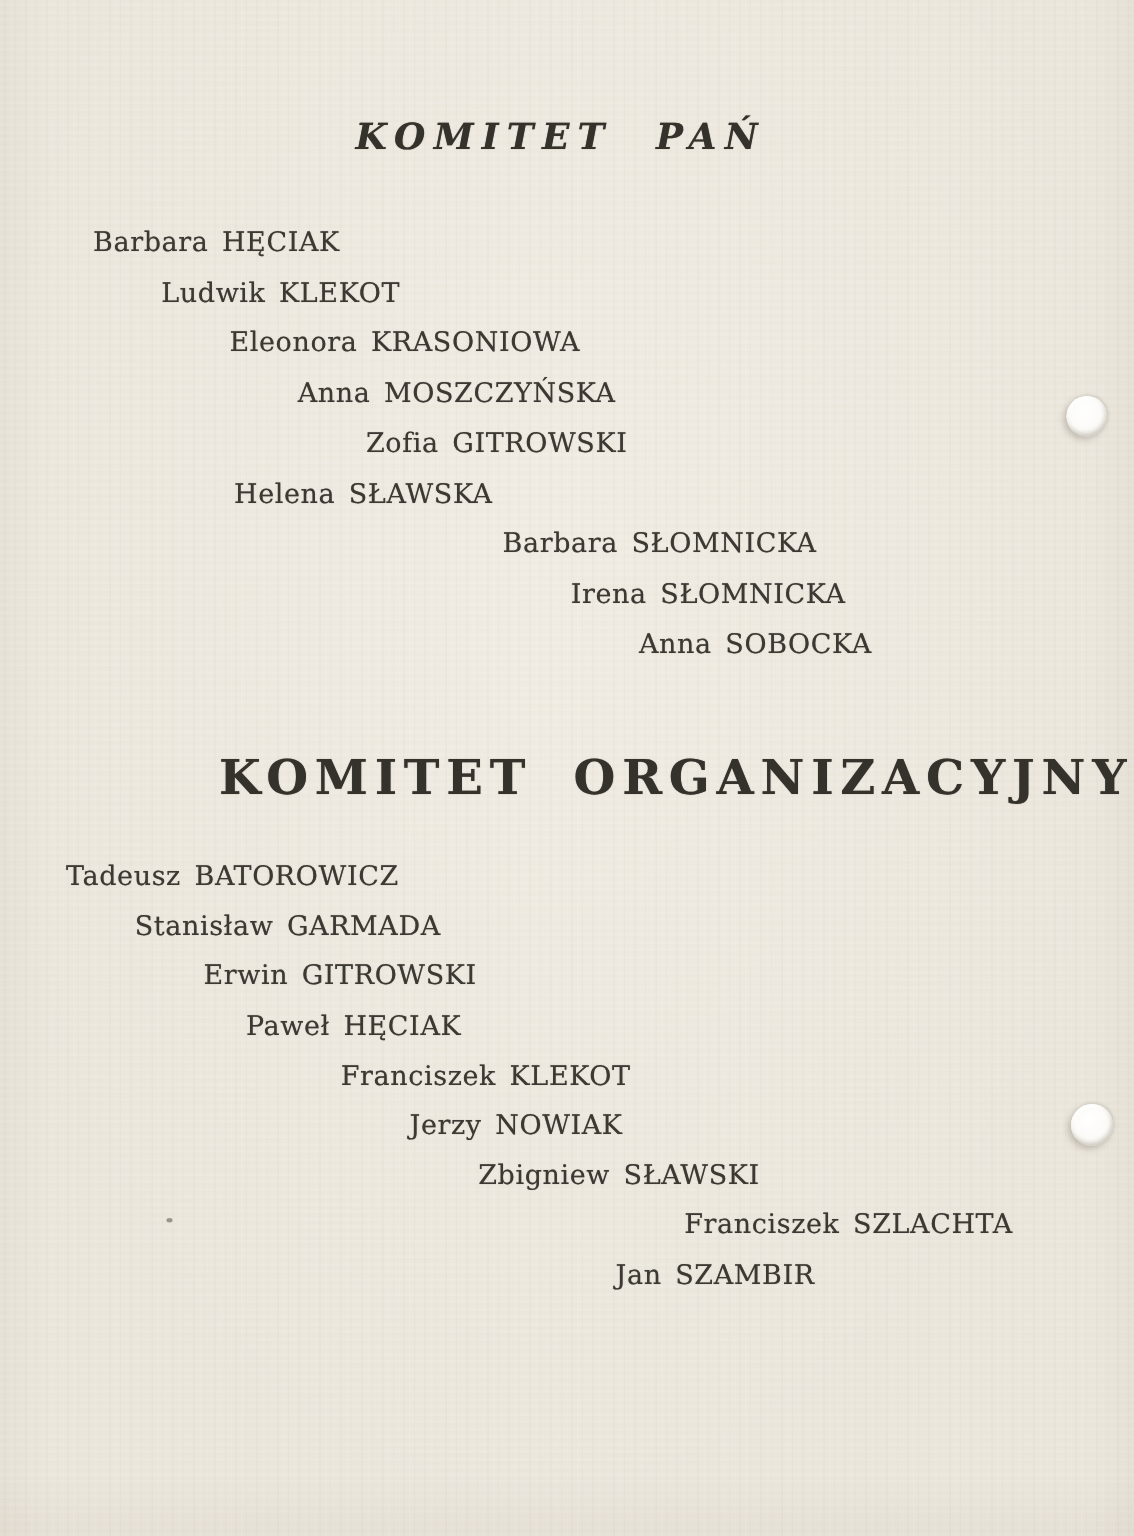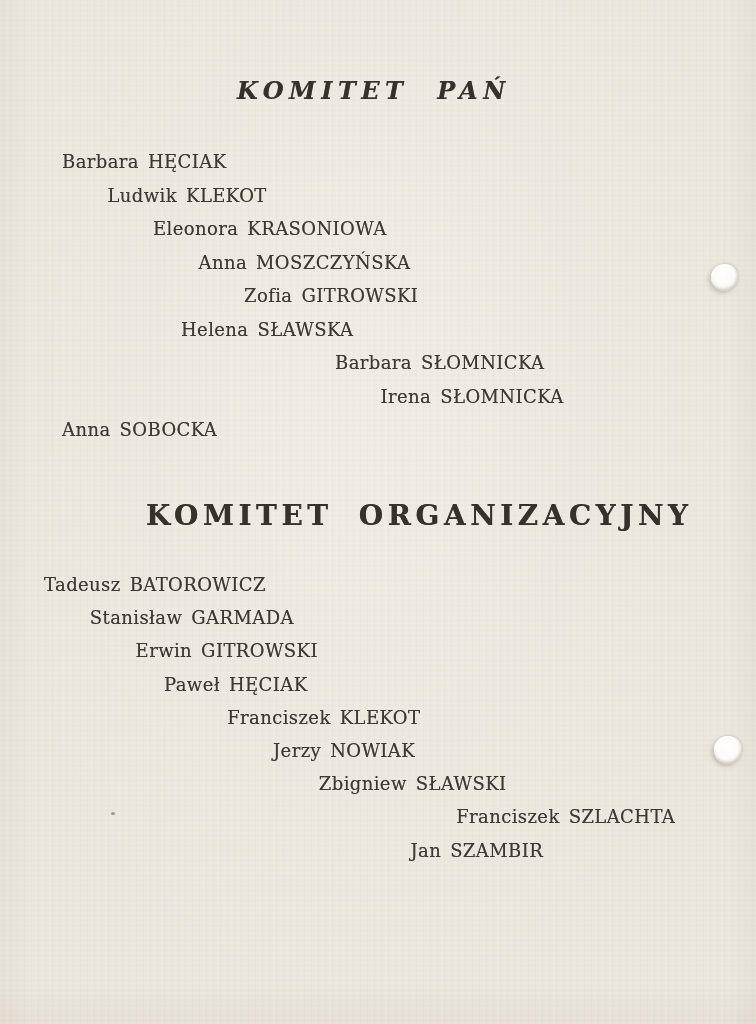--- a/index.html
+++ b/index.html
@@ -49,21 +49,21 @@
     left: 237px;
     top: 79px;
     font-size: 24px;
     font-style: italic;
     letter-spacing: 5.5px;
     word-spacing: 15px;
   }
   .heading-2 {
     left: 146px;
     top: 502px;
-    font-size: 28px;
+    font-size: 32px;
     letter-spacing: 4.5px;
     word-spacing: 12px;
   }
   .name-list {
     position: absolute;
     white-space: nowrap;
   }
   .list-1 {
     left: 62px;
     top: 145px;
@@ -113,24 +113,24 @@
   <div class="texture"></div>
 
   <h1 class="heading heading-1">KOMITET PAŃ</h1>
 
   <div class="name-list list-1">
       <div class="name-line" style="margin-left: 0px;"><span class="given">Barbara</span><span class="surname">HĘCIAK</span></div>
       <div class="name-line" style="margin-left: 45.5px;"><span class="given">Ludwik</span><span class="surname">KLEKOT</span></div>
       <div class="name-line" style="margin-left: 91px;"><span class="given">Eleonora</span><span class="surname">KRASONIOWA</span></div>
       <div class="name-line" style="margin-left: 136.5px;"><span class="given">Anna</span><span class="surname">MOSZCZYŃSKA</span></div>
       <div class="name-line" style="margin-left: 182px;"><span class="given">Zofia</span><span class="surname">GITROWSKI</span></div>
-      <div class="name-line" style="margin-left: 119px;"><span class="given">Helena</span><span class="surname">SŁAWSKA</span></div>
+      <div class="name-line" style="margin-left: 94px;"><span class="given">Helena</span><span class="surname">SŁAWSKA</span></div>
       <div class="name-line" style="margin-left: 273px;"><span class="given">Barbara</span><span class="surname">SŁOMNICKA</span></div>
       <div class="name-line" style="margin-left: 318.5px;"><span class="given">Irena</span><span class="surname">SŁOMNICKA</span></div>
-      <div class="name-line" style=""><span class="given">Anna</span><span class="surname">SOBOCKA</span></div>
+      <div class="name-line" style="margin-left: 364px;"><span class="given">Anna</span><span class="surname">SOBOCKA</span></div>
     </div>
 
   <h2 class="heading heading-2">KOMITET ORGANIZACYJNY</h2>
 
   <div class="name-list list-2">
       <div class="name-line" style="margin-left: 0px;"><span class="given">Tadeusz</span><span class="surname">BATOROWICZ</span></div>
       <div class="name-line" style="margin-left: 45.8px;"><span class="given">Stanisław</span><span class="surname">GARMADA</span></div>
       <div class="name-line" style="margin-left: 91.6px;"><span class="given">Erwin</span><span class="surname">GITROWSKI</span></div>
       <div class="name-line" style="margin-left: 120px;"><span class="given">Paweł</span><span class="surname">HĘCIAK</span></div>
       <div class="name-line" style="margin-left: 183.2px;"><span class="given">Franciszek</span><span class="surname">KLEKOT</span></div>

